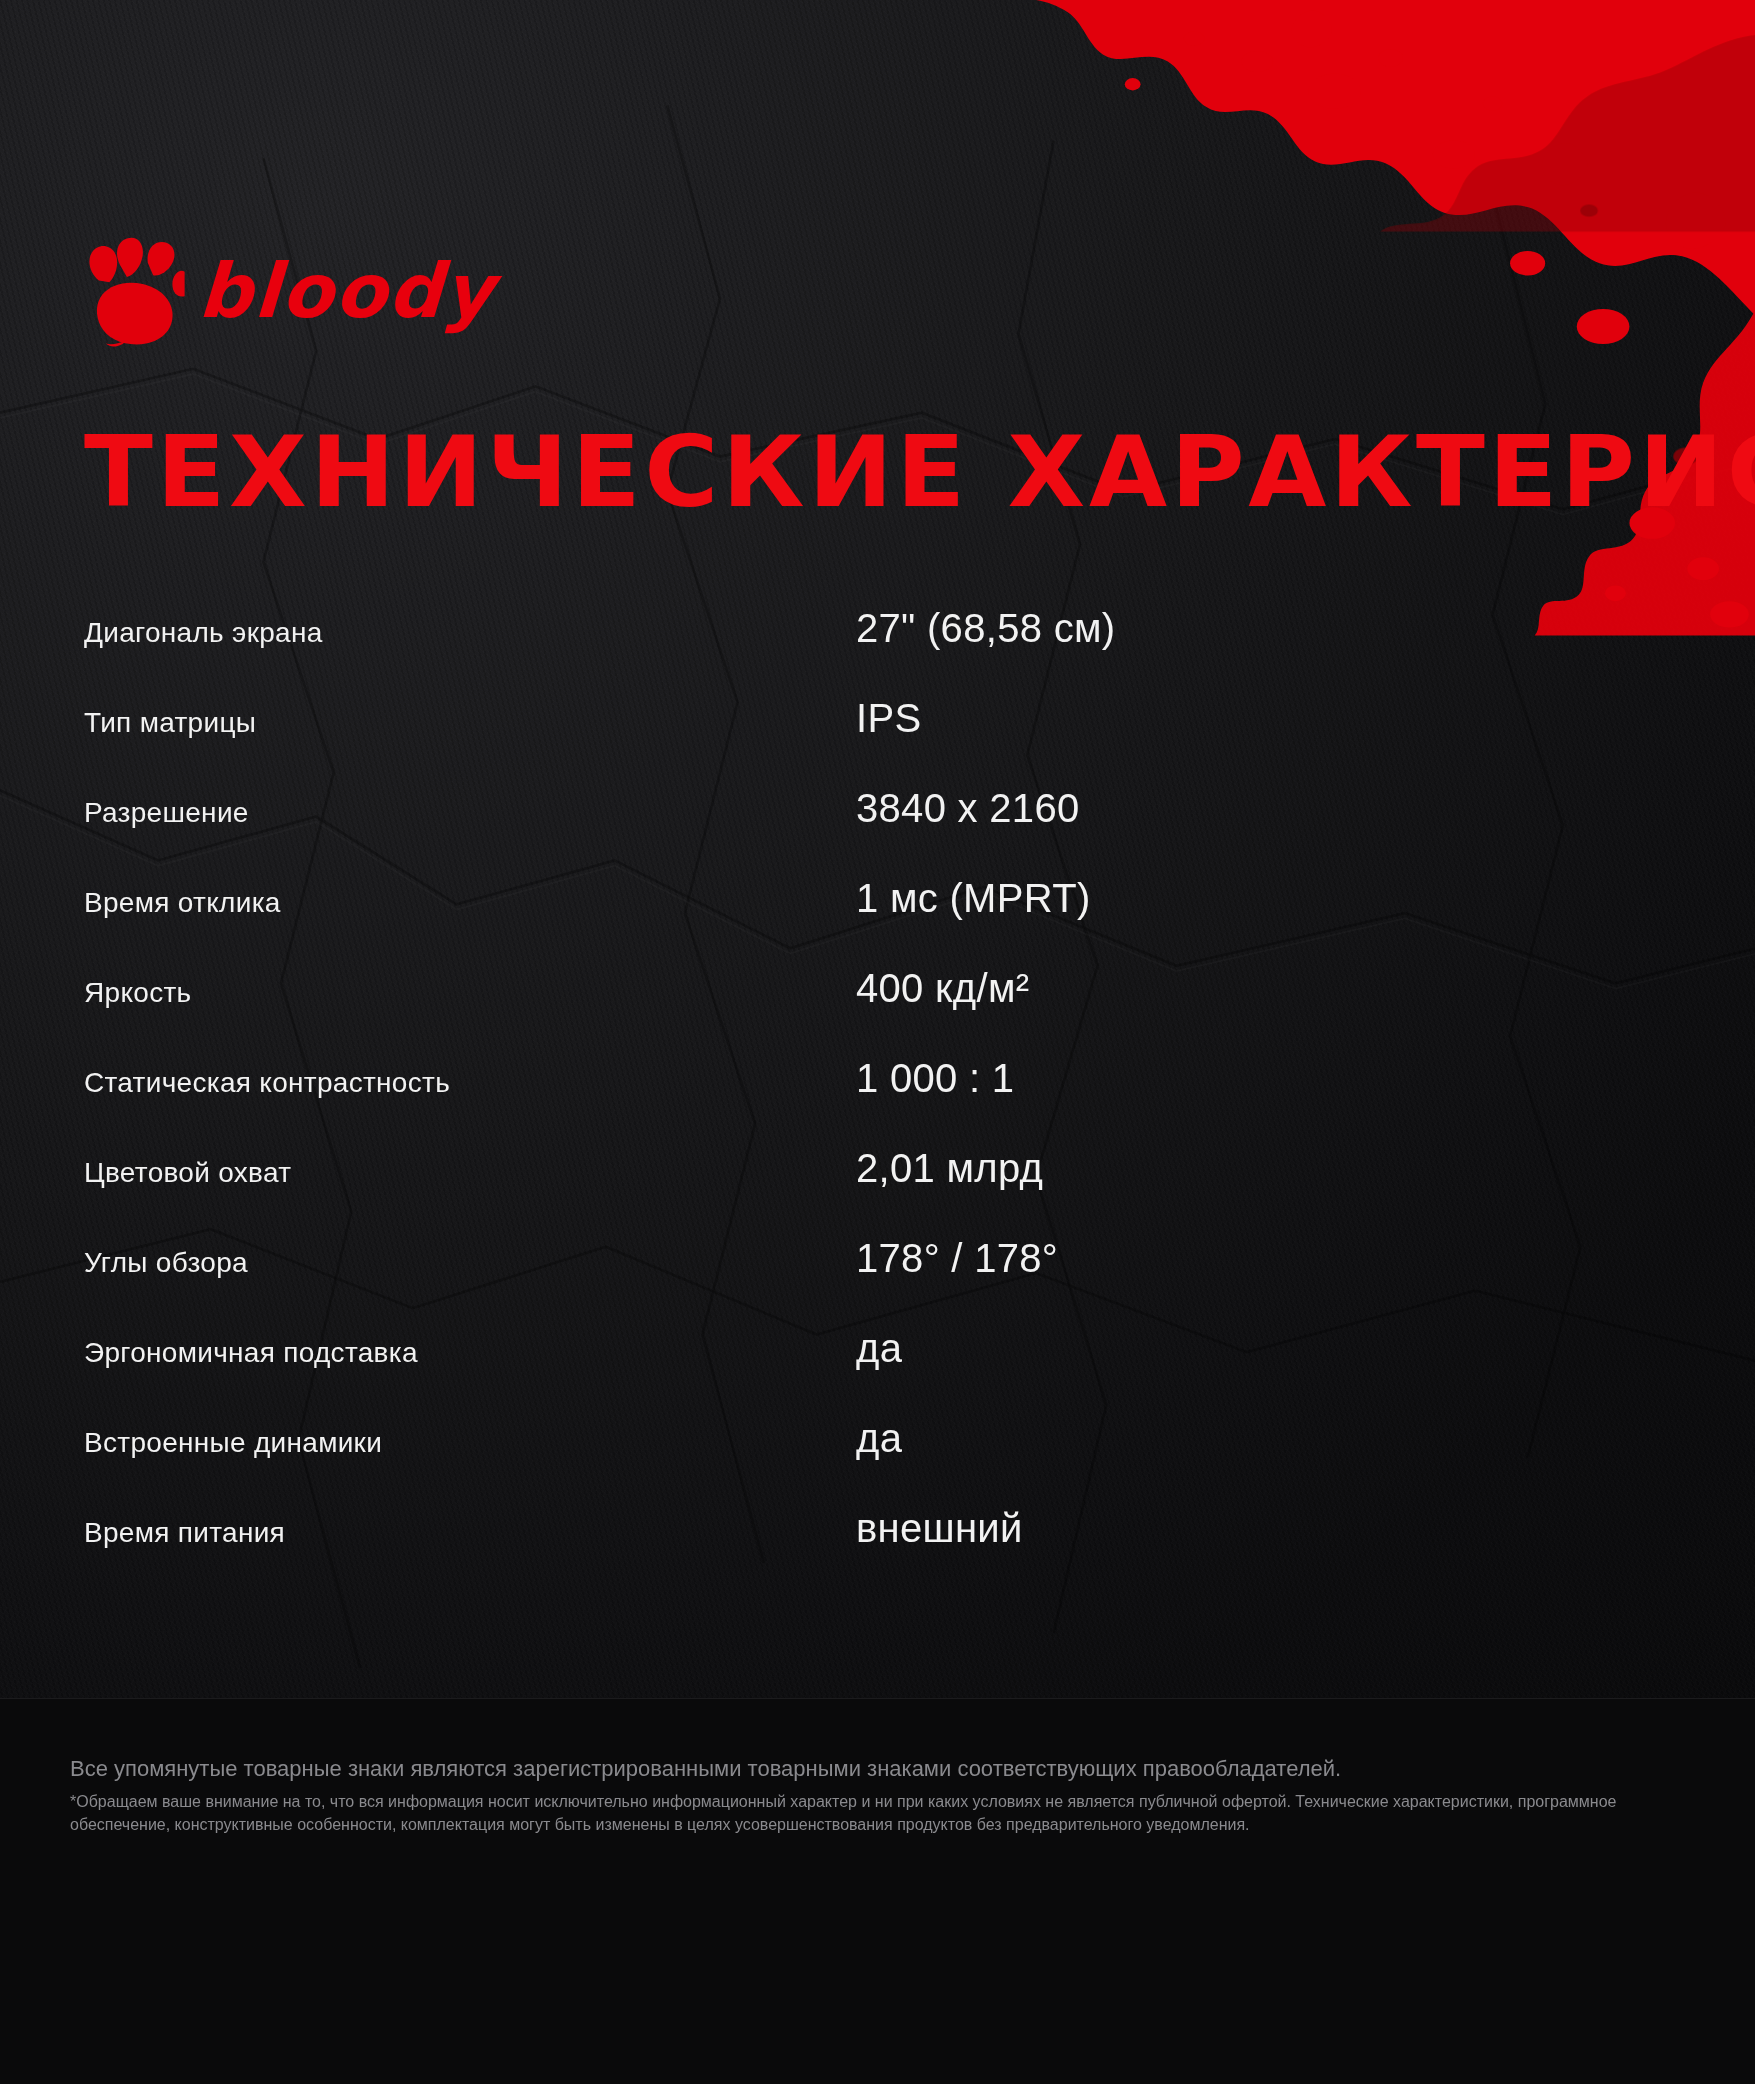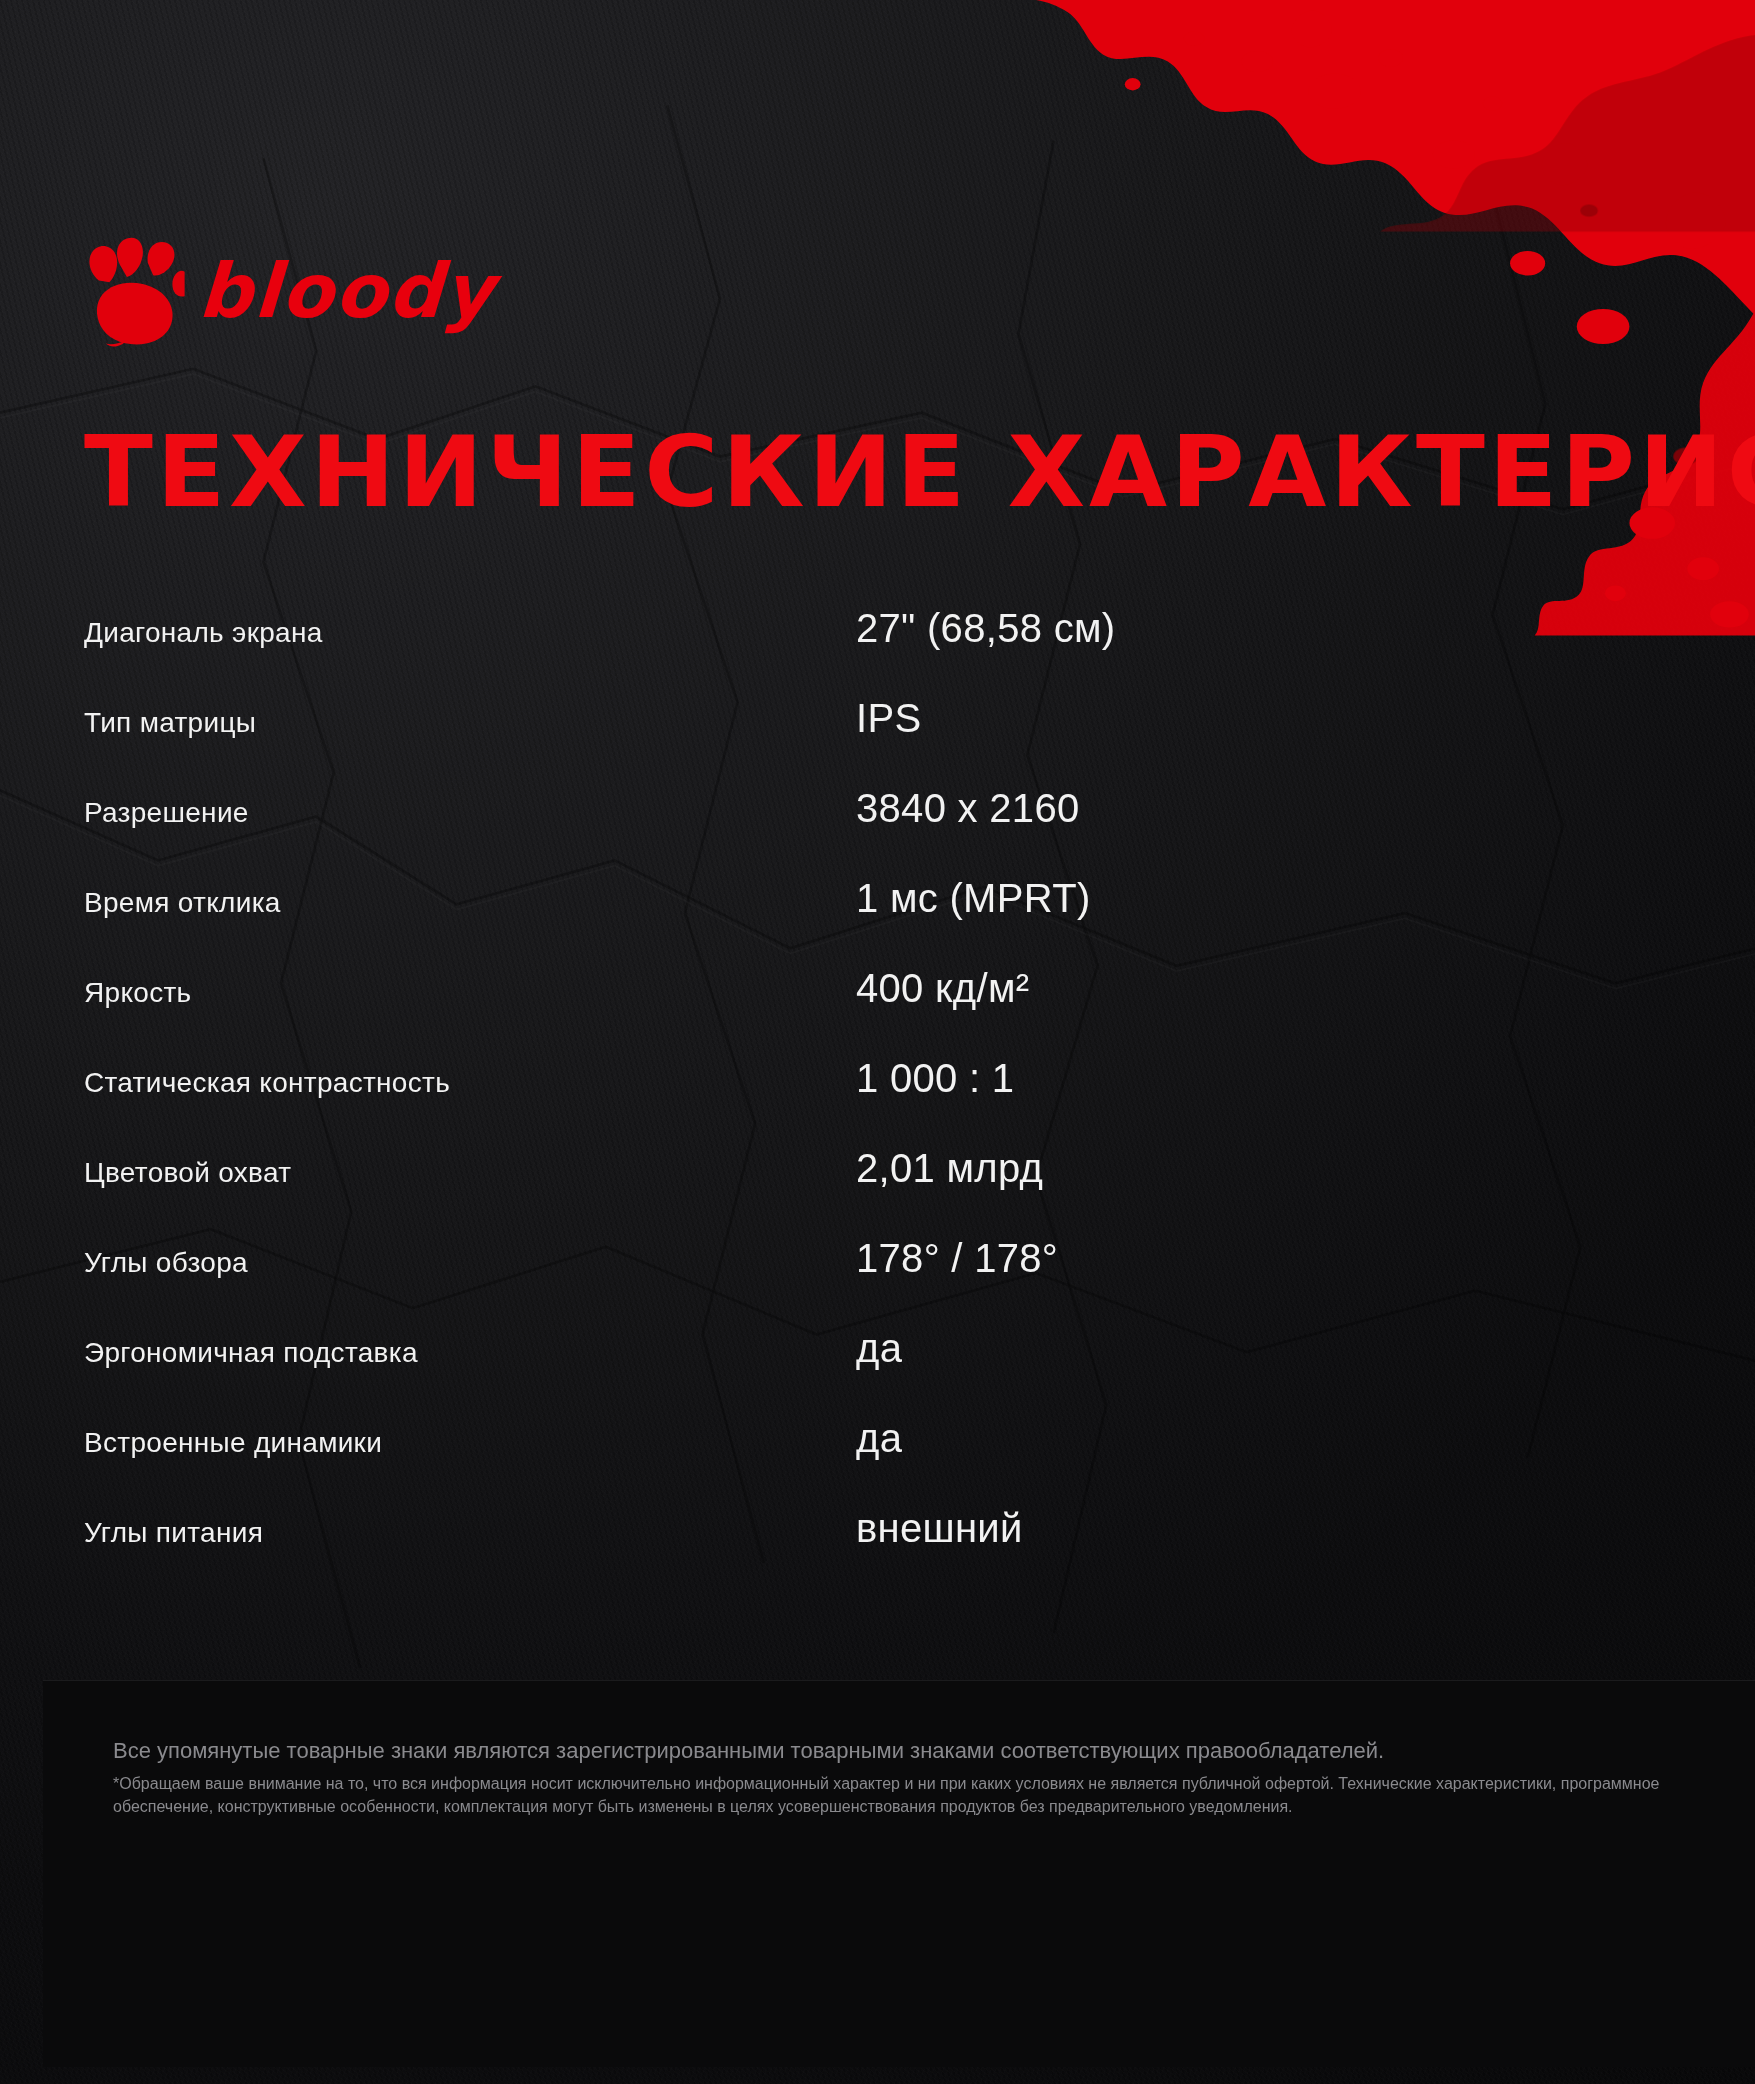--- a/index.html
+++ b/index.html
@@ -124,25 +124,24 @@
     color: #f2f2f2;
     font-family: "Liberation Sans", sans-serif;
     letter-spacing: 0.3px;
   }
 
   
   .footer {
     position: absolute;
     left: 0;
     right: 0;
-    bottom: 18px;
+    bottom: 0;
     height: 386px;
     background: #0a0a0b;
     border-top: 0.9px solid #1b1b1d;
-    margin-left: 43px;
   }
   .footer-inner {
     position: absolute;
     left: 70px;
     right: 70px;
     top: 54px;
   }
   .footer-line {
     color: #8a8a8e;
     font-size: 22px;
@@ -272,21 +271,21 @@
         <div class="spec-label">Эргономичная подставка</div>
         <div class="spec-value">да</div>
       </div>
 
       <div class="spec-row">
         <div class="spec-label">Встроенные динамики</div>
         <div class="spec-value">да</div>
       </div>
 
       <div class="spec-row">
-        <div class="spec-label">Углы питания</div>
+        <div class="spec-label">Время питания</div>
         <div class="spec-value">внешний</div>
       </div>
 
     </div>
 
     <div class="footer">
       <div class="footer-inner">
         <div class="footer-line">Все упомянутые товарные знаки являются зарегистрированными товарными знаками соответствующих правообладателей.</div>
         <div class="footer-para">*Обращаем ваше внимание на то, что вся информация носит исключительно информационный характер и ни при каких условиях не является публичной офертой. Технические характеристики, программное обеспечение, конструктивные особенности, комплектация могут быть изменены в целях усовершенствования продуктов без предварительного уведомления.</div>
       </div>

